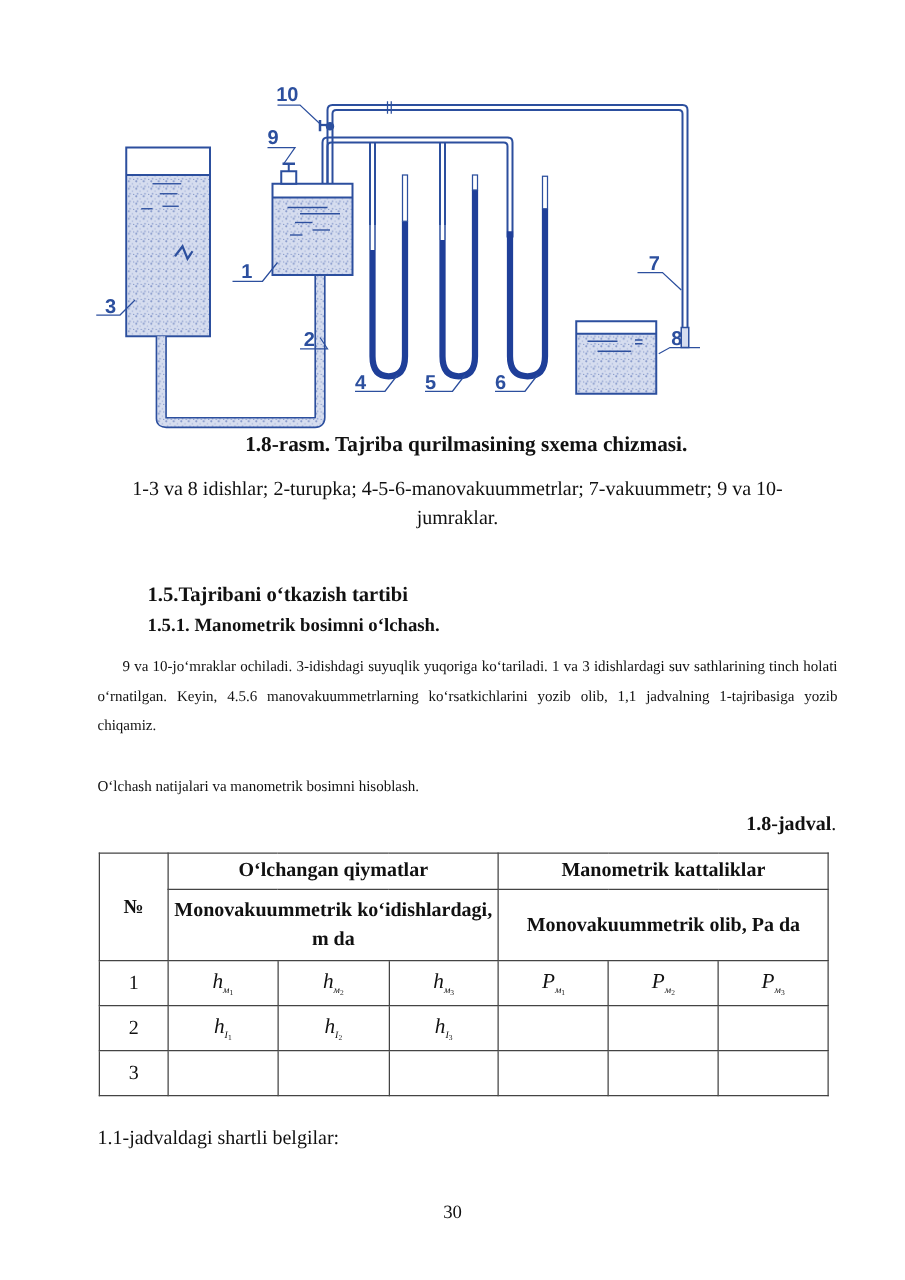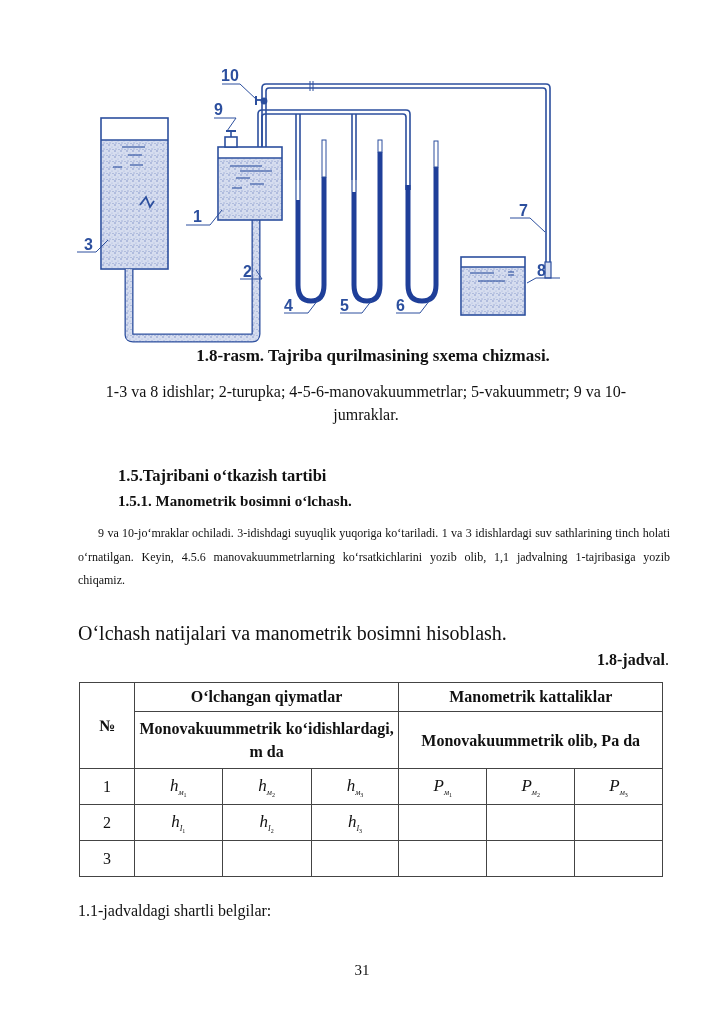--- a/index.html
+++ b/index.html
@@ -7,21 +7,21 @@
       width: 724px; height: 1024px; position: relative; overflow: hidden;
       font-family: "Liberation Serif", "DejaVu Serif", serif; color: #111;
     }
     .abs { position: absolute; }
     #diagram { position: absolute; left: 0; top: 0; }
     .caption-title { left: 0; width: 724px; top: 346px; text-align: center; font-weight: bold; font-size: 17px; padding-left: 22px; box-sizing: border-box; }
     .caption-desc { left: 80px; width: 572px; top: 380px; text-align: center; font-size: 16px; line-height: 23px; }
     .h-section { left: 118px; top: 466px; font-weight: bold; font-size: 16.5px; text-align: center; }
     .h-sub { left: 118px; top: 493px; font-weight: bold; font-size: 15px; }
     .para { left: 78px; width: 592px; top: 522px; font-size: 12px; line-height: 23.5px; text-align: justify; text-indent: 20px; }
-    .para2 { left: 78px; top: 622px; font-size: 20px; }
+    .para2 { left: 78px; top: 622px; font-size: 12px; }
     .table-label { right: 55px; top: 651px; font-size: 16px; }
     .table-label b { font-weight: bold; }
     table.data-table {
       position: absolute; left: 79px; top: 682px; width: 584px;
       border-collapse: collapse; font-size: 16px;
     }
     .data-table td { border: 1.3px solid #444; text-align: center; vertical-align: middle; padding: 0; }
     .data-table .hdr { font-weight: bold; }
     .data-table tr.r-h1 td { height: 28px; }
     .data-table tr.r-h2 td { height: 56px; line-height: 23px; }
@@ -157,21 +157,21 @@
     <text x="243" y="277">2</text>
     <text x="284" y="311">4</text>
     <text x="340" y="311">5</text>
     <text x="396" y="311">6</text>
     <text x="519" y="216">7</text>
     <text x="537" y="276">8</text>
   </g>
 </svg>
 
 <div class="abs caption-title">1.8-rasm. Tajriba qurilmasining sxema chizmasi.</div>
-<div class="abs caption-desc">1-3 va 8 idishlar; 2-turupka; 4-5-6-manovakuummetrlar; 5-vakuummetr; 9 va 10-jumraklar.</div>
+<div class="abs caption-desc">1-3 va 8 idishlar; 2-turupka; 4-5-6-manovakuummetrlar; 7-vakuummetr; 9 va 10-jumraklar.</div>
 
 <div class="abs h-section">1.5.Tajribani o‘tkazish tartibi</div>
 <div class="abs h-sub">1.5.1. Manometrik bosimni o‘lchash.</div>
 <div class="abs para">9 va 10-jo‘mraklar ochiladi. 3-idishdagi suyuqlik yuqoriga ko‘tariladi. 1 va 3 idishlardagi suv sathlarining tinch holati o‘rnatilgan. Keyin, 4.5.6 manovakuummetrlarning ko‘rsatkichlarini yozib olib, 1,1 jadvalning 1-tajribasiga yozib chiqamiz.</div>
 <div class="abs para2">O‘lchash natijalari va manometrik bosimni hisoblash.</div>
 
 <div class="abs table-label"><b>1.8-jadval</b><span>.</span></div>
 
 <table class="data-table">
   <colgroup>
@@ -219,13 +219,13 @@
         <td></td>
         <td></td>
         <td></td>
         <td></td>
         <td></td>
       </tr>
     </tbody>
 </table>
 
 <div class="abs legend-label">1.1-jadvaldagi shartli belgilar:</div>
-<div class="abs page-number">31</div>
+<div class="abs page-number">30</div>
 
 </body></html>

